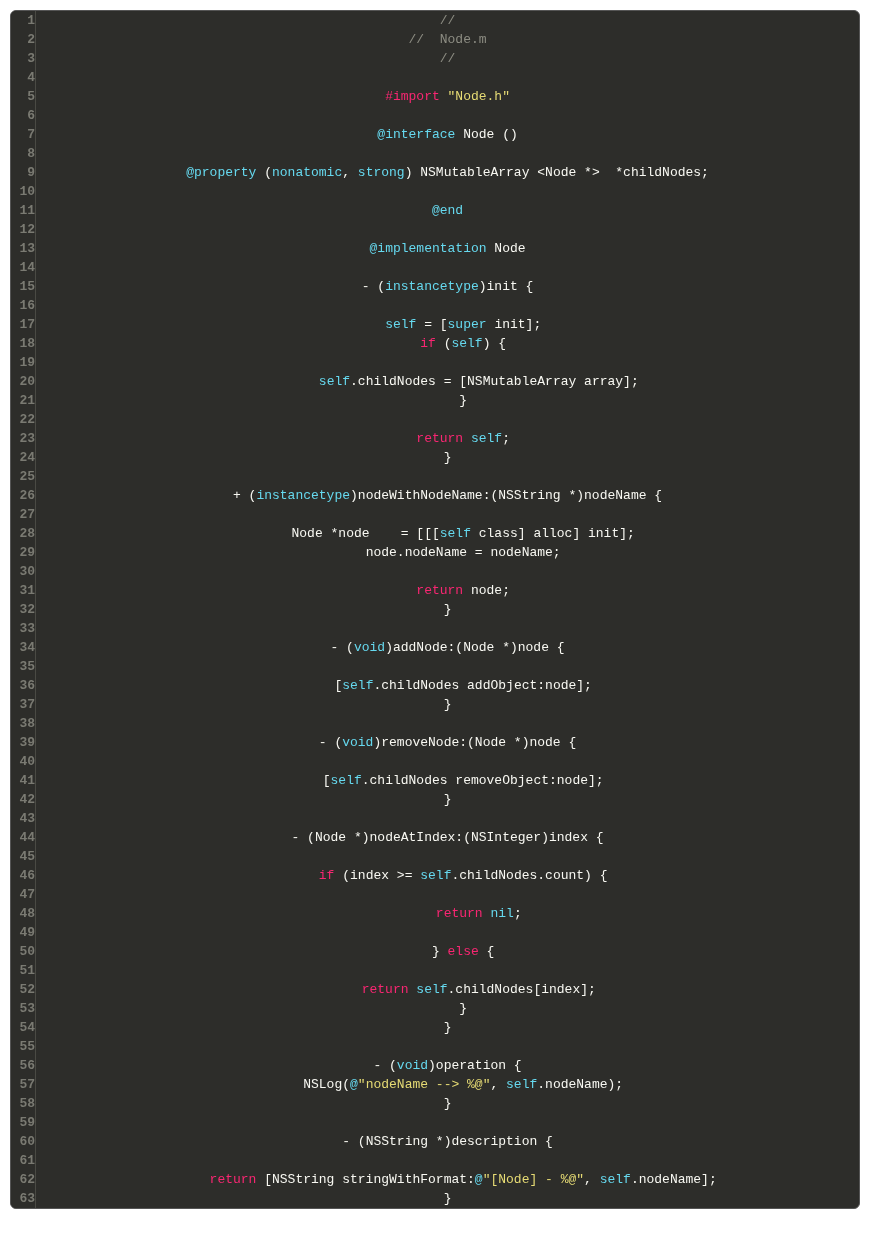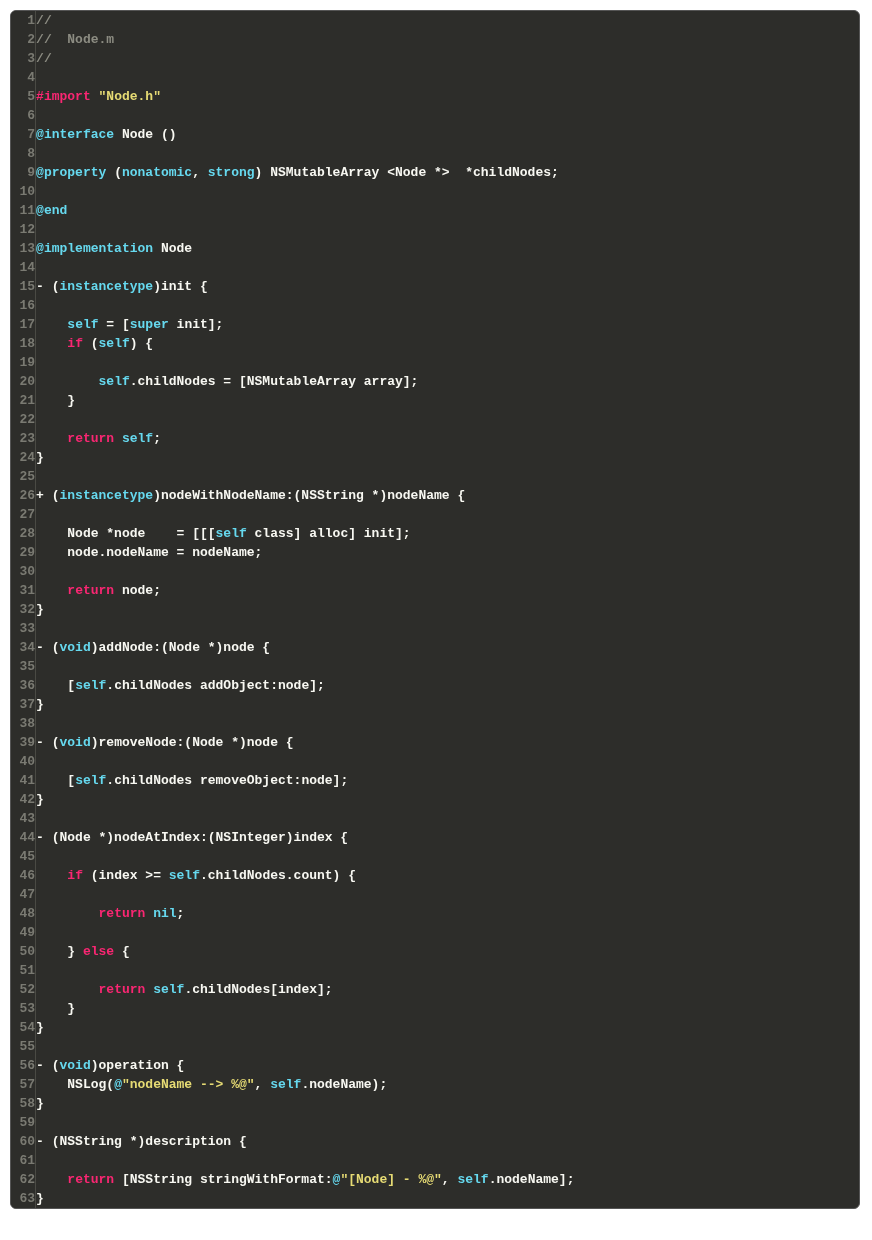--- a/index.html
+++ b/index.html
@@ -33,21 +33,22 @@
     border-right: 1px solid #4a4a44;
     font-weight: bold;
     line-height: 19px;
     white-space: pre;
   }
   .code {
     padding: 6px 10px;
     color: #f8f8f2;
     white-space: pre;
     line-height: 19px;
-    font-weight: bold;
+    font-weight: normal;
+    text-align: center;
   }
   .tok-comment { color: #8c8c82; }
   .tok-preproc { color: #f92672; }
   .tok-string  { color: #e6db74; }
   .tok-objcdir { color: #66d9ef; }
   .tok-keyword { color: #66d9ef; }
   .tok-kwctrl  { color: #f92672; }
   .tok-self    { color: #66d9ef; }
   .tok-nil     { color: #66d9ef; }
   .tok-litpfx  { color: #66d9ef; }

